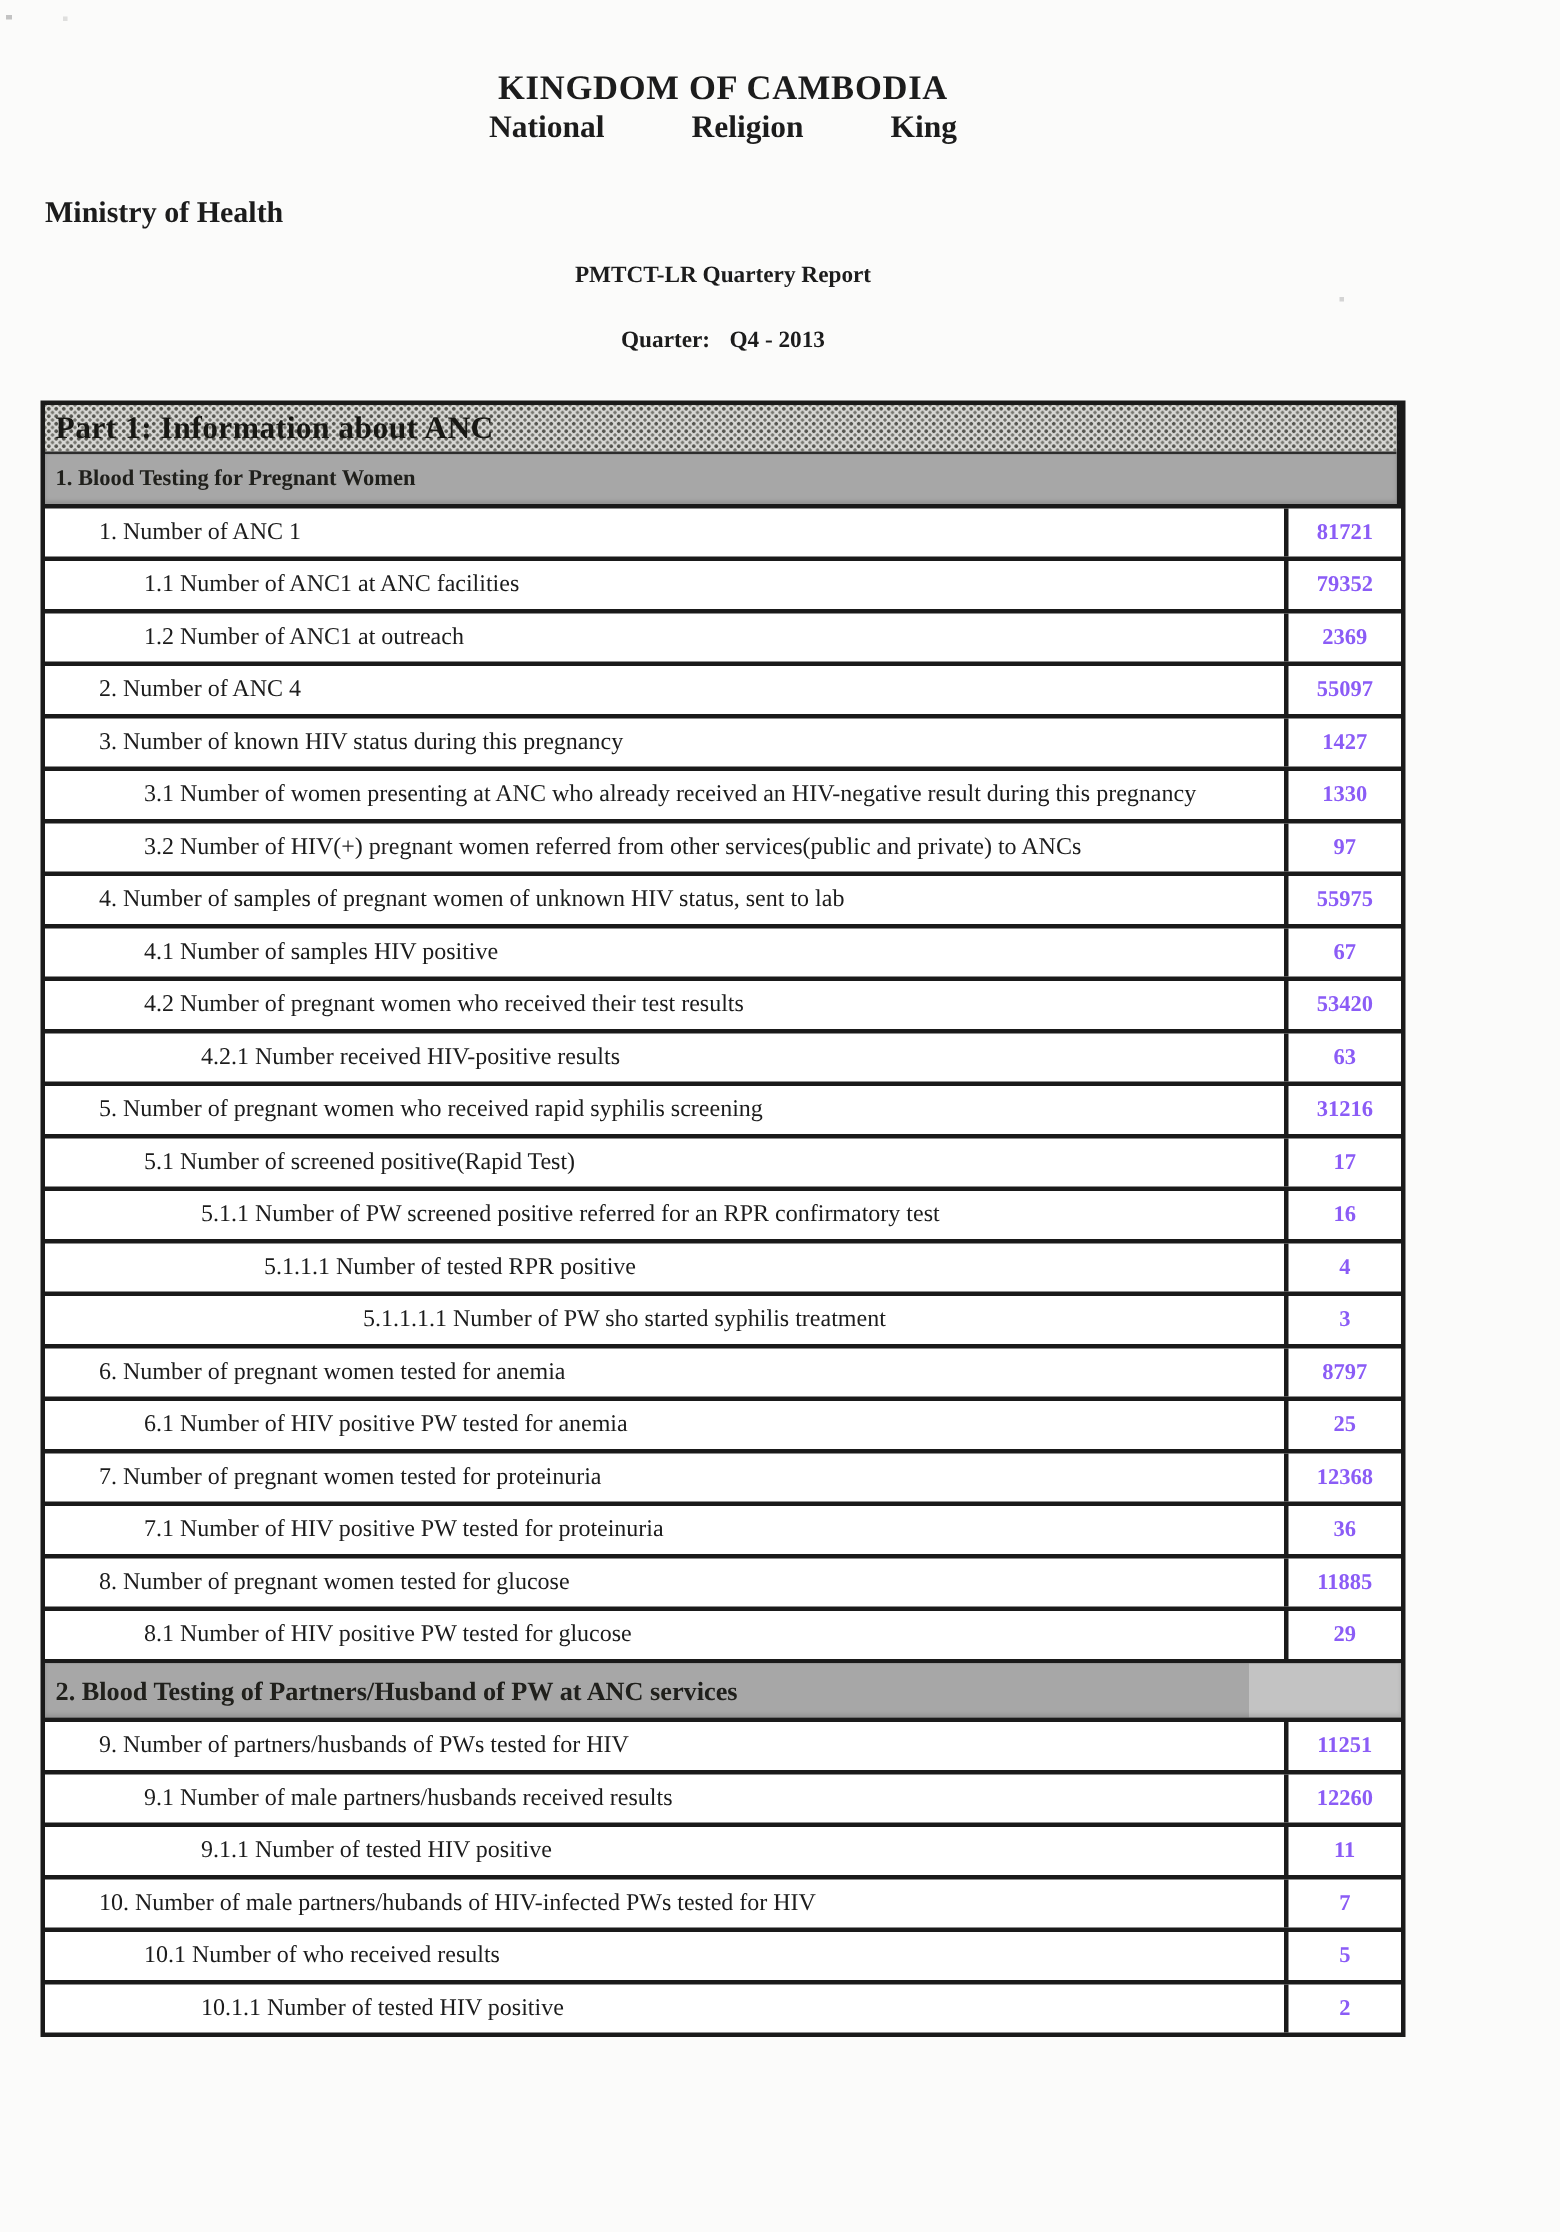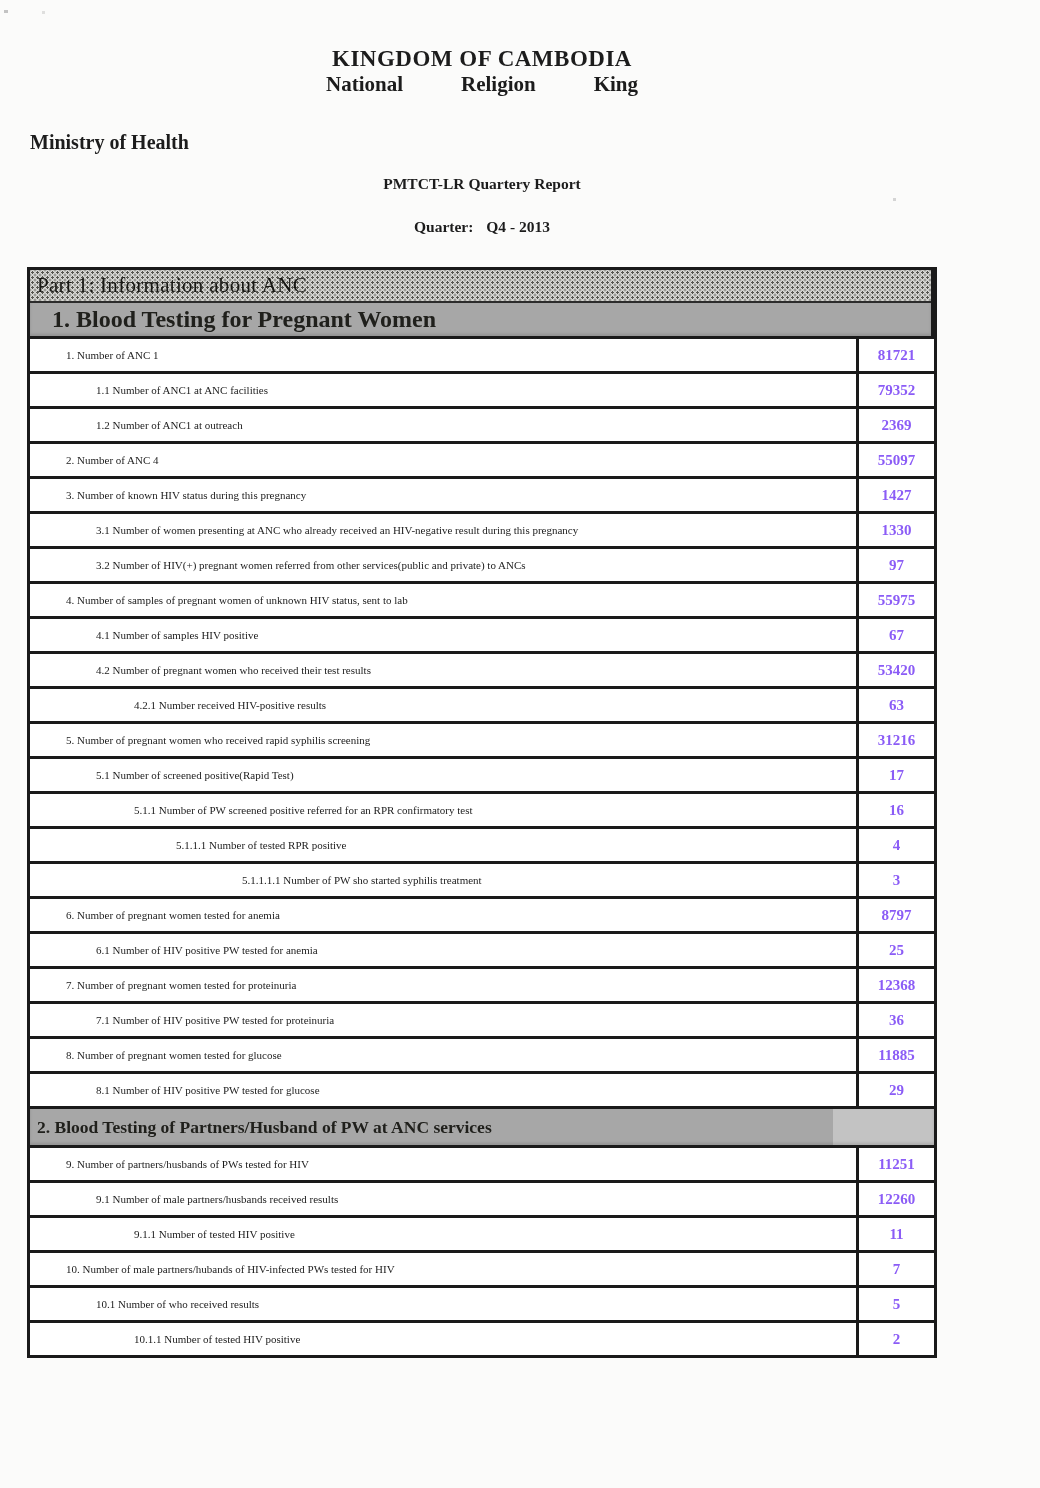--- a/index.html
+++ b/index.html
@@ -56,56 +56,56 @@
   }
   .thead { display: flex; border-bottom: 3px solid var(--border, #1a1a1a); }
   .thead-left {
     flex: 1; display: flex; flex-direction: column;
     border-right: 3px solid var(--border, #1a1a1a);
   }
   .band-part {
     height: 31px;
     display: flex; align-items: center;
     padding-left: 7px;
-    font-size: 21px; font-weight: normal; letter-spacing: .3px;
+    font-size: 21px; font-weight: bold; letter-spacing: .3px;
     color: #181814;
     background-color: var(--part-band-bg, #d7d7d4);
     background-image:
       radial-gradient(circle, var(--part-band-dot, #55554f) 1px, rgba(0,0,0,0) 1.4px),
       radial-gradient(circle, #75756e .9px, rgba(0,0,0,0) 1.3px);
     background-size: 5px 5px, 5px 5px;
     background-position: 0 0, 2.5px 2.5px;
     border-bottom: 2px solid #2c2c2c;
   }
   .band-sec1 {
     height: 33px;
     display: flex; align-items: center;
-    padding-left: 22px;
-    font-size: 24px; font-weight: bold;
+    padding-left: 7px;
+    font-size: 15px; font-weight: bold;
     color: #20201c;
     background: var(--section-band-bg, #a7a7a7);
     box-shadow: inset 0 -2px 3px rgba(0,0,0,.12);
   }
   .total-cell {
     width: 98px;
     display: flex; align-items: center; justify-content: center;
     font-size: 14.5px; white-space: nowrap;
     color: #171717;
     background-color: var(--total-cell-bg, #cbcbcb);
     background-image: radial-gradient(circle, #a2a2a2 .8px, rgba(0,0,0,0) 1.1px);
     background-size: 4px 4px;
   }
 
   .trow { display: flex; border-bottom: 3px solid var(--border, #1a1a1a); min-height: 32px; }
   .tbody .trow:last-child { border-bottom: none; }
   .cell-label {
     flex: 1;
     display: flex; align-items: center;
     border-right: 3px solid var(--border, #1a1a1a);
-    font-size: 11px;
+    font-size: 16px;
     padding-right: 27px;
     text-align: center;
   }
   .cell-value {
     width: 75px;
     display: flex; align-items: center; justify-content: center;
     font-size: 15px; font-weight: bold;
     color: #8b5cf6;
   }
   .section-row {

